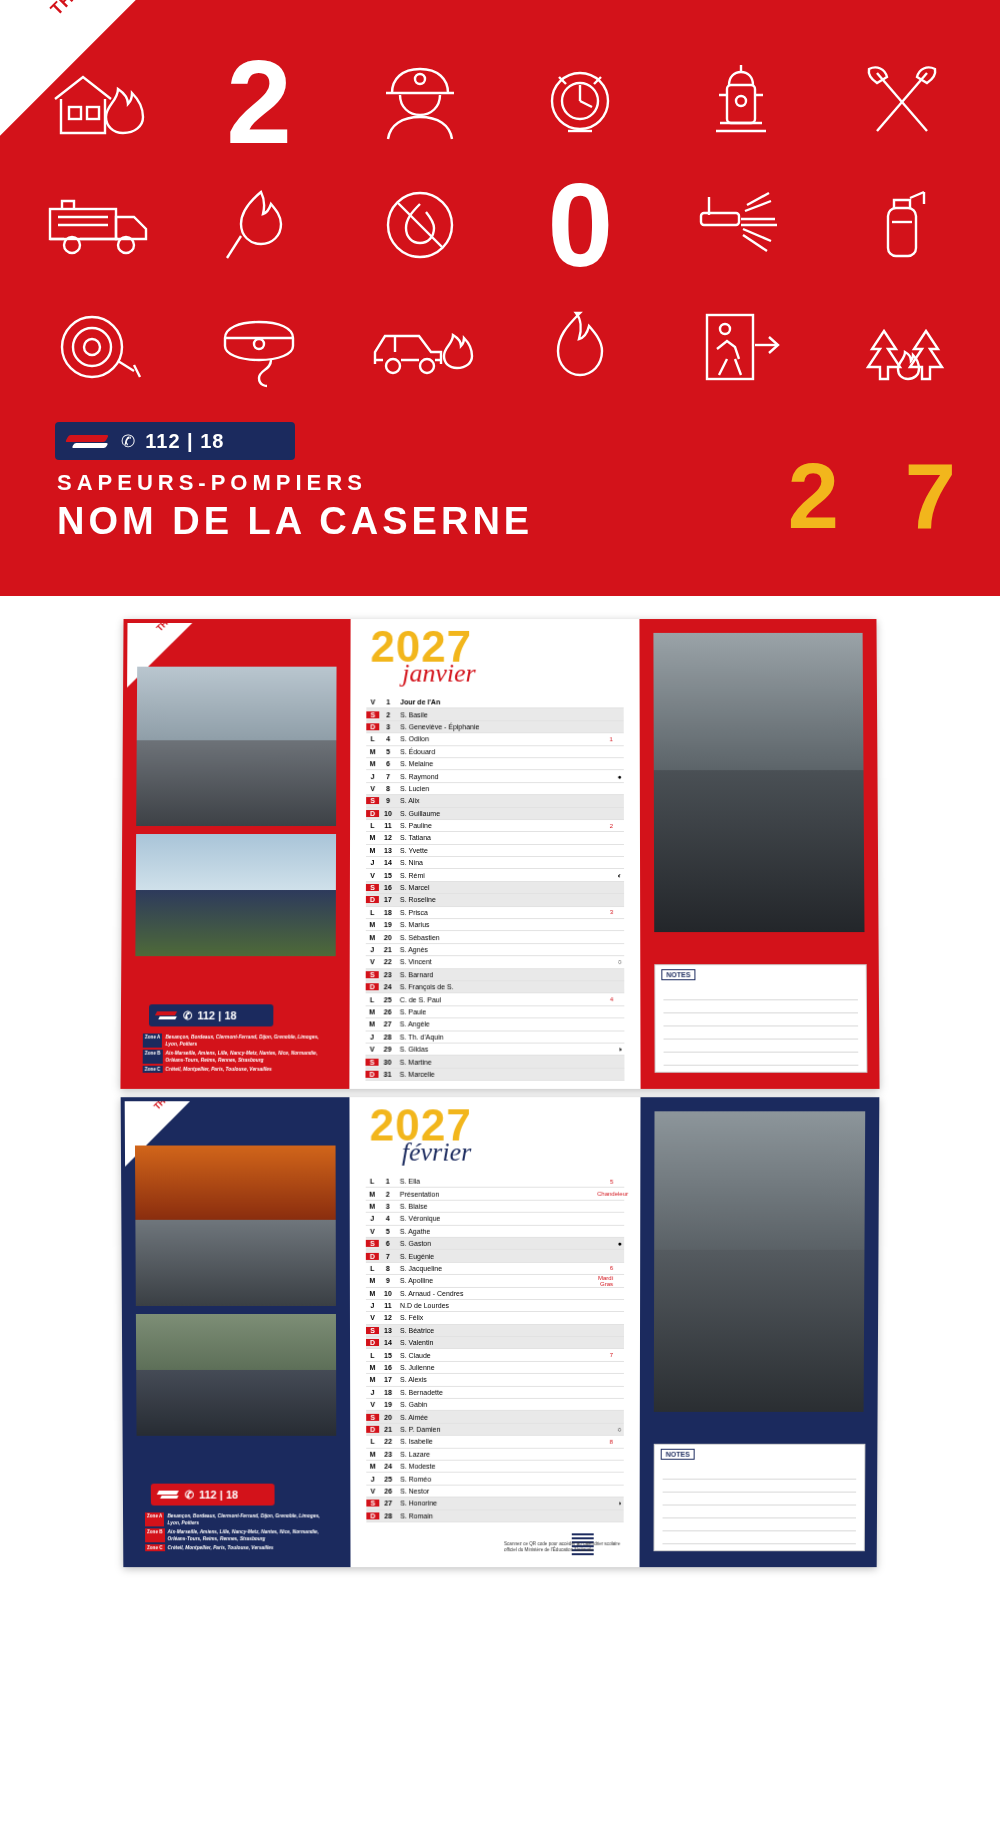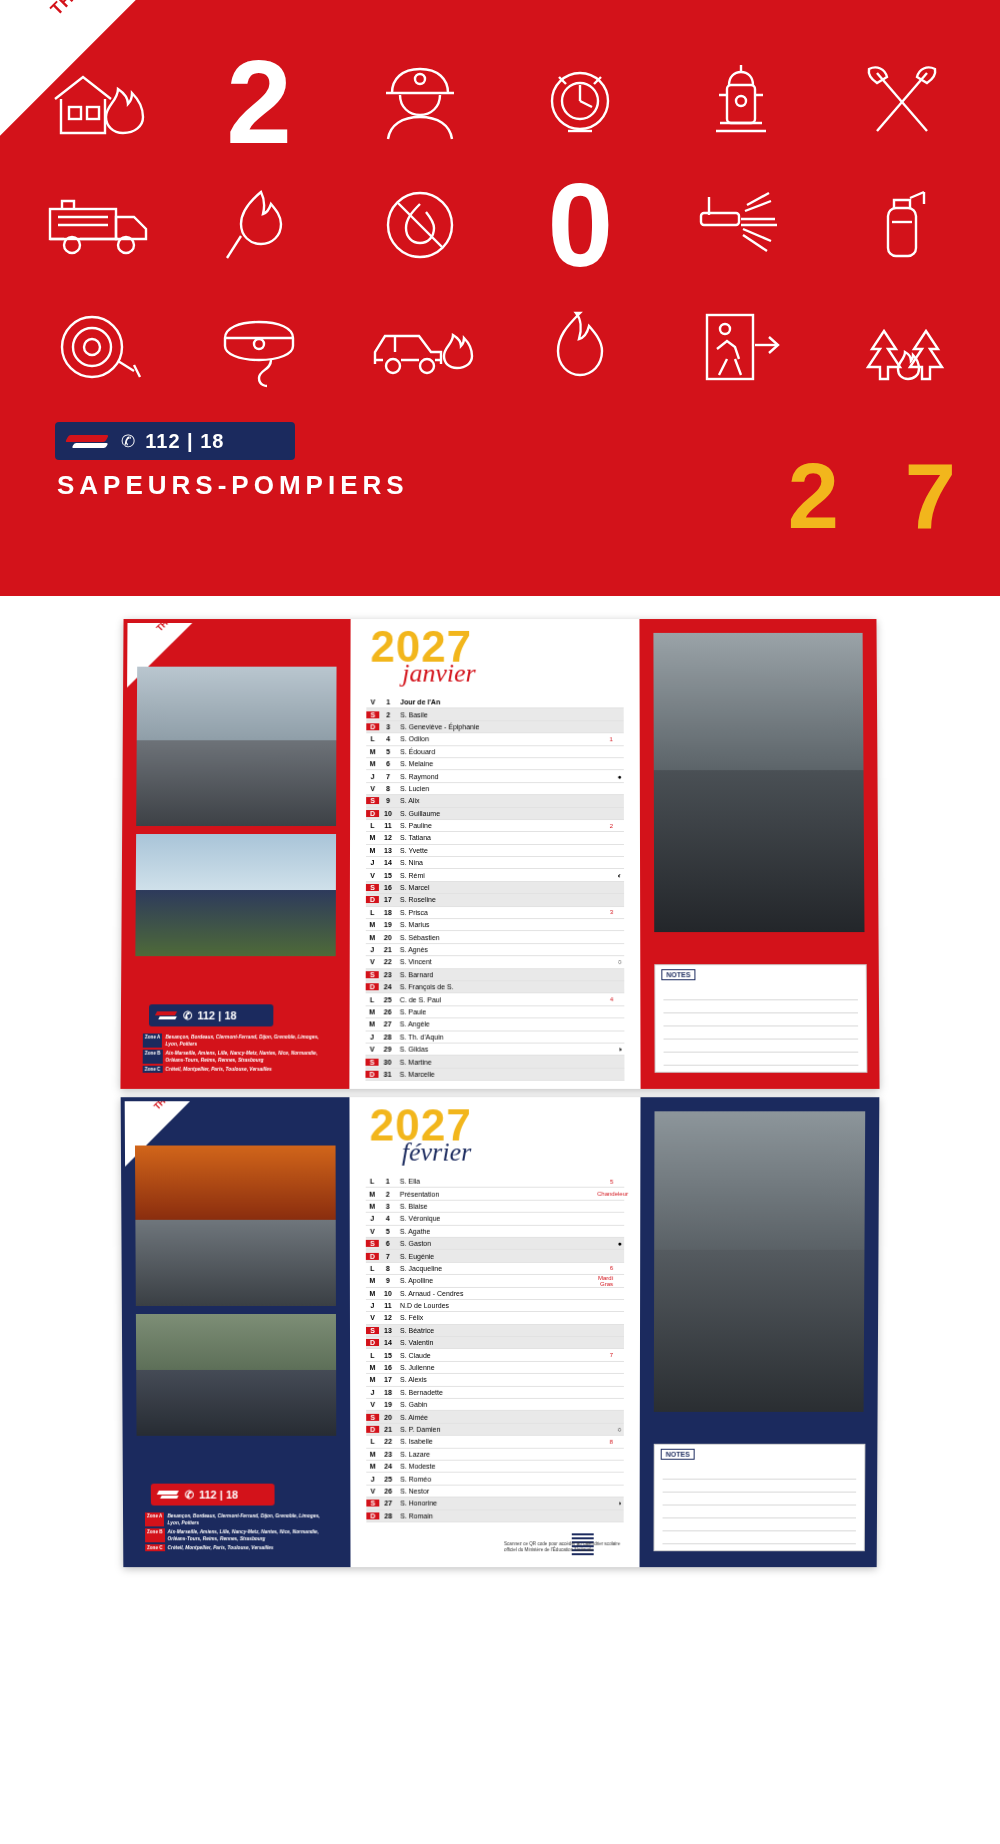--- a/index.html
+++ b/index.html
@@ -16,21 +16,21 @@
   .icell{display:flex;align-items:center;justify-content:center;color:#ffffff;}
   .bignum{font-size:118px;font-weight:bold;color:#ffffff;line-height:1;font-family:"Liberation Sans",sans-serif;}
 
   .badge{position:absolute;left:55px;top:422px;width:240px;height:38px;background:#1b2a5e;border-radius:4px;display:flex;align-items:center;gap:10px;padding:0 12px;box-sizing:border-box;}
   .badge .swoosh{width:44px;height:18px;position:relative;}
   .badge .swoosh .s1{position:absolute;left:0;top:3px;width:40px;height:7px;background:#d3121a;transform:skewX(-28deg);border-radius:2px;}
   .badge .swoosh .s2{position:absolute;left:6px;top:11px;width:34px;height:5px;background:#ffffff;transform:skewX(-28deg);border-radius:2px;}
   .badge .phone{color:#ffffff;font-size:17px;}
   .badge .num{color:#ffffff;font-weight:bold;font-size:20px;letter-spacing:1px;}
 
-  .sapeurs{position:absolute;left:57px;top:470px;color:#ffffff;font-weight:bold;font-size:26px;letter-spacing:5px;}
+  .sapeurs{position:absolute;left:57px;top:470px;color:#ffffff;font-weight:bold;font-size:22px;letter-spacing:5px;}
   .caserne{position:absolute;left:57px;top:500px;color:#ffffff;font-weight:bold;font-size:38px;letter-spacing:4px;}
   .yearbig{position:absolute;right:44px;top:450px;display:flex;gap:66px;color:#f2b61c;font-weight:bold;font-size:92px;line-height:1;}
 
   
   .preview{position:absolute;left:0;top:596px;width:1000px;height:1248px;background:#ffffff;}
 
   .spread{position:absolute;background:#ffffff;box-shadow:0 2px 8px rgba(0,0,0,.25);}
   .sp1{left:122px;top:22px;width:756px;height:470px;transform:perspective(1400px) rotateX(1.4deg);}
   .sp2{left:122px;top:502px;width:756px;height:470px;transform:perspective(1400px) rotateX(-1.2deg);}
 
@@ -271,20 +271,21 @@
   <div class="badge">
     <span class="swoosh">
         <span class="s1"></span>
         <span class="s2"></span>
       </span>
     <span class="phone">✆</span>
     <span class="num">112 | 18</span>
   </div>
 
   <div class="sapeurs">SAPEURS-POMPIERS</div>
+  <div class="caserne">NOM DE LA CASERNE</div>
 
   <div class="yearbig">
     <span>2</span>
     <span>7</span>
   </div>
 </div>
 
 <div class="preview">
 
   <div class="spread sp1">

